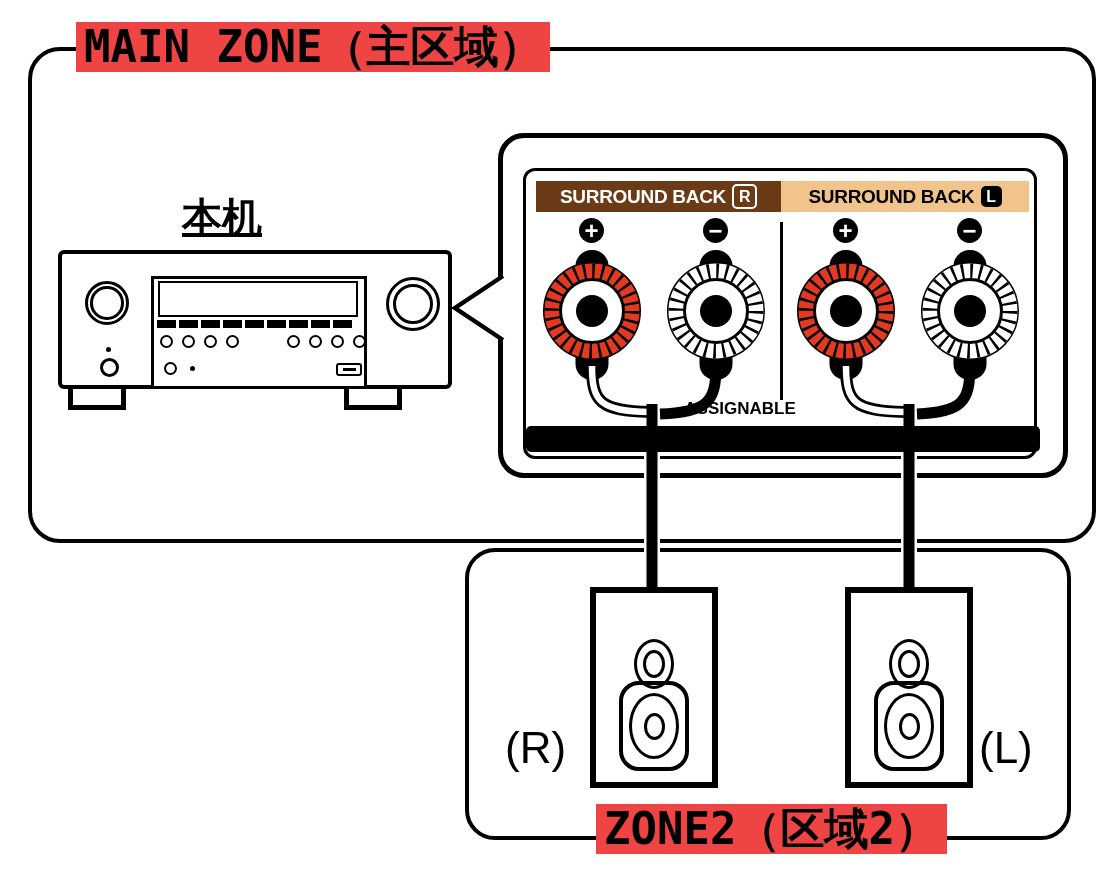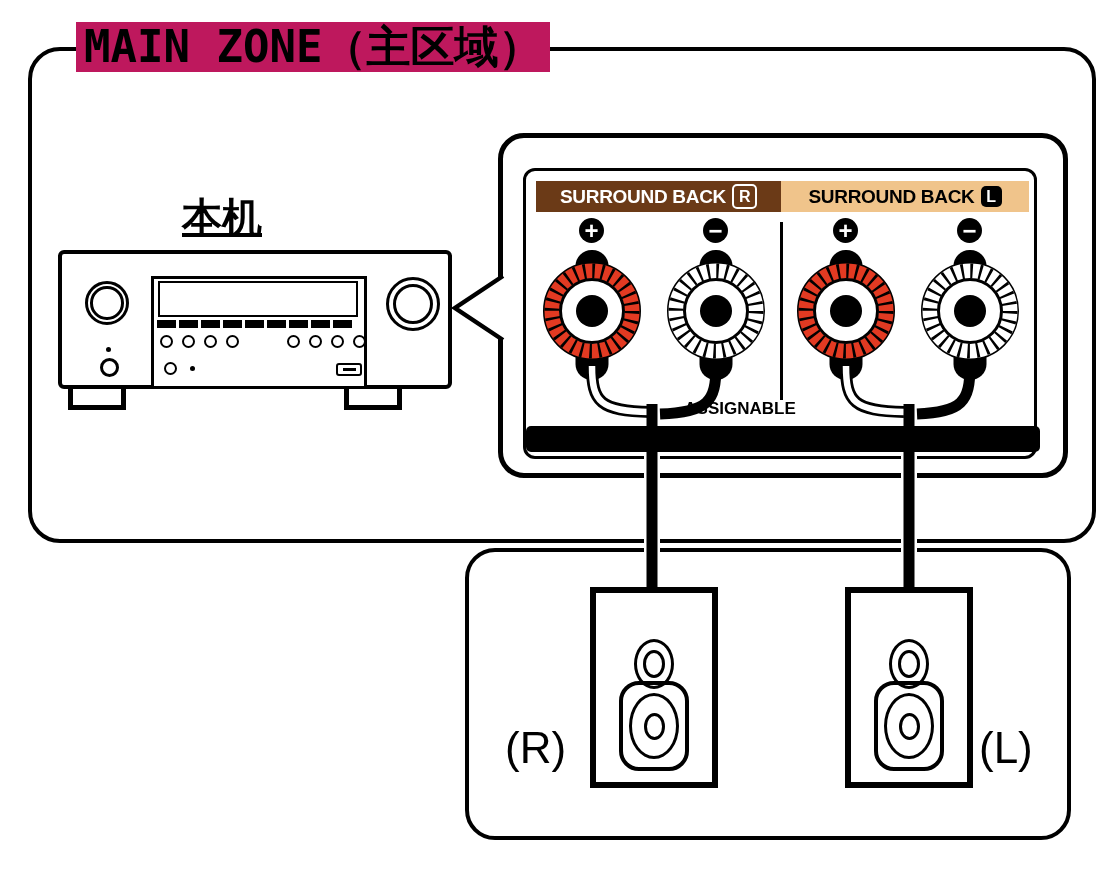--- a/index.html
+++ b/index.html
@@ -4,21 +4,21 @@
 <style>
   html,body{margin:0;padding:0;background:#fff;}
   #canvas{position:relative;width:1116px;height:886px;background:#fff;overflow:hidden;
           font-family:"Liberation Sans",sans-serif;color:#000;}
   .abs{position:absolute;}
 
   
   .zone-box{position:absolute;border:4px solid #000;background:transparent;}
   #main-zone-box{left:28px;top:47px;width:1060px;height:488px;border-radius:32px;}
   #zone2-box{left:465px;top:548px;width:598px;height:284px;border-radius:30px;}
-  .zone-label{position:absolute;background:#be185d;padding:0 8px;
+  .zone-label{position:absolute;background:#ef4444;padding:0 8px;
               font-family:"DejaVu Sans Mono",monospace;font-weight:bold;
               font-size:44px;line-height:50px;white-space:nowrap;z-index:3;}
   #main-zone-label{left:76px;top:22px;}
   #zone2-label{left:596px;top:804px;}
 
   
   #unit-label{left:182px;top:190px;font-size:40px;font-weight:bold;z-index:2;text-decoration:underline;}
   #receiver-body{left:58px;top:250px;width:386px;height:131px;border:4px solid #000;
                  border-radius:6px;background:#fff;z-index:2;}
   .foot{position:absolute;top:383px;width:48px;height:17px;border:5px solid #000;background:#fff;z-index:1;}
@@ -87,20 +87,21 @@
   #speaker-l-label{left:979px;}
 </style>
 </head>
 <body>
 
 <div id="canvas">
 
   <div class="zone-box" id="main-zone-box"></div>
   <div class="zone-box" id="zone2-box"></div>
   <div class="zone-label" id="main-zone-label">MAIN ZONE（主区域）</div>
+  <div class="zone-label" id="zone2-label">ZONE2（区域2）</div>
 
   <div class="abs" id="unit-label">本机</div>
   <div class="foot" id="receiver-foot-left"></div>
   <div class="foot" id="receiver-foot-right"></div>
   <div class="abs" id="receiver-body">
     <div class="knob" id="receiver-left-knob" style="left:23px;top:27px;">
         <div class="knob-inner"></div>
       </div>
     <div class="knob" id="receiver-right-knob" style="left:324px;top:23px;">
         <div class="knob-inner"></div>

